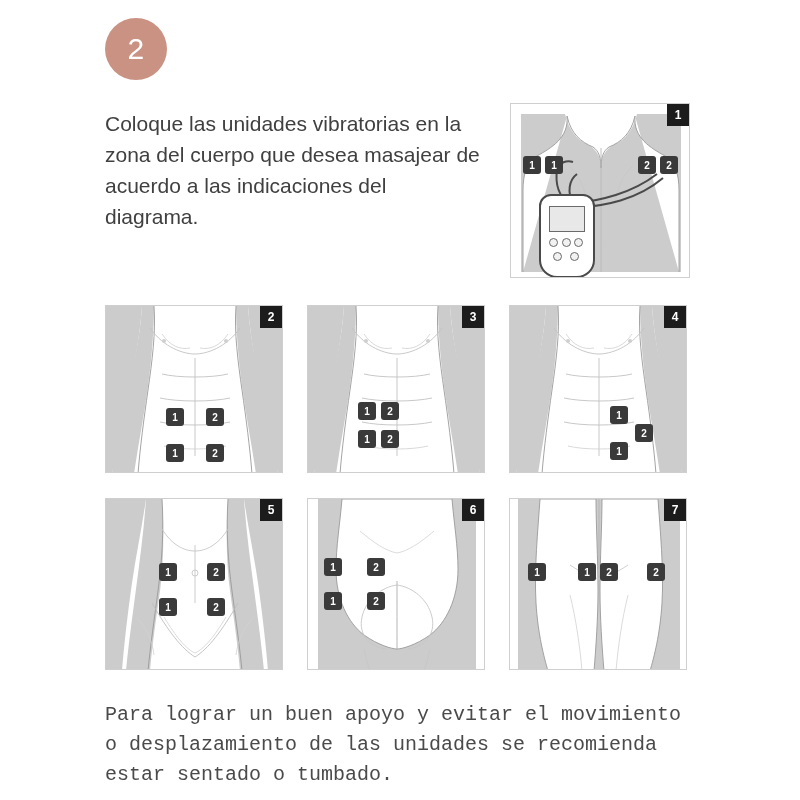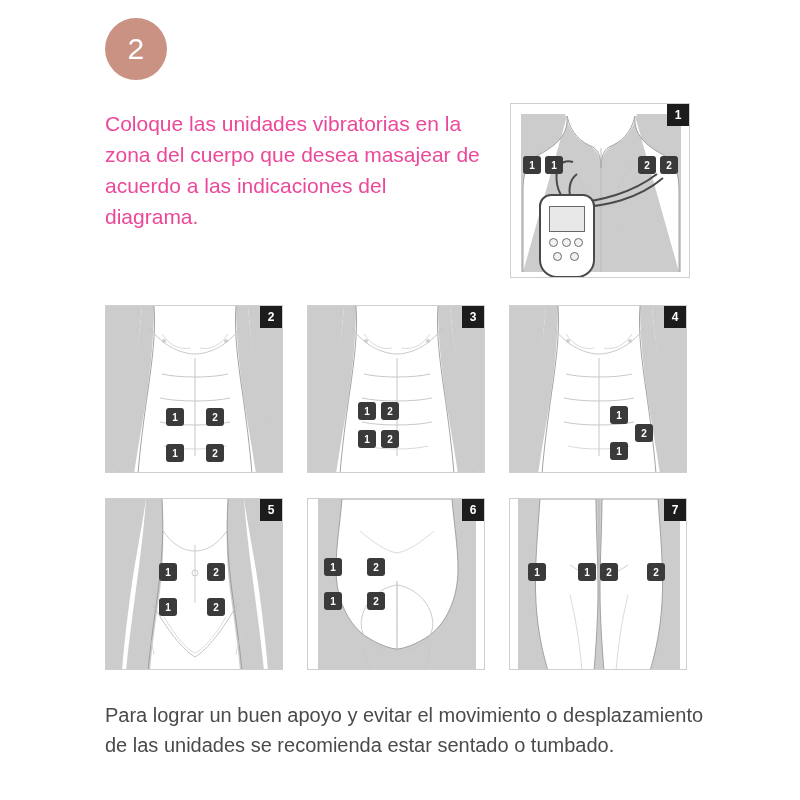--- a/index.html
+++ b/index.html
@@ -35,21 +35,21 @@
   }
 
   
   .intro-text {
     position: absolute;
     left: 105px;
     top: 108px;
     width: 380px;
     font-size: 21px;
     line-height: 31px;
-    color: #ec4899;
+    color: #404040;
     font-weight: 300;
   }
 
   
   .panel {
     position: absolute;
     background: #ffffff;
     border: 1px solid #cfcfcf;
     box-sizing: border-box;
     overflow: hidden;
@@ -141,20 +141,21 @@
   
   .closing-text {
     position: absolute;
     left: 105px;
     top: 700px;
     width: 600px;
     font-size: 20px;
     line-height: 30px;
     color: #4a4a4a;
     font-weight: 300;
+    font-family: Liberation Mono, monospace;
   }
 </style>
 </head>
 <body>
 
 <div class="step-badge">
   <span>2</span>
 </div>
 
 <div class="intro-text">Coloque las unidades vibratorias en la zona del cuerpo que desea masajear de acuerdo a las indicaciones del diagrama.</div>

